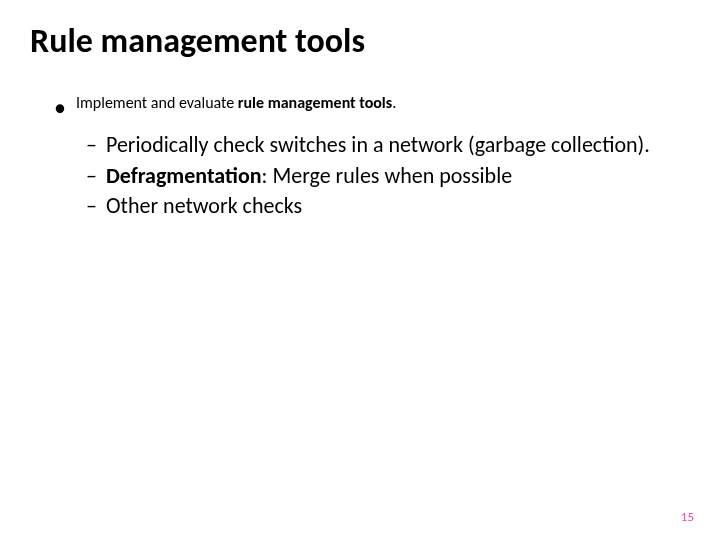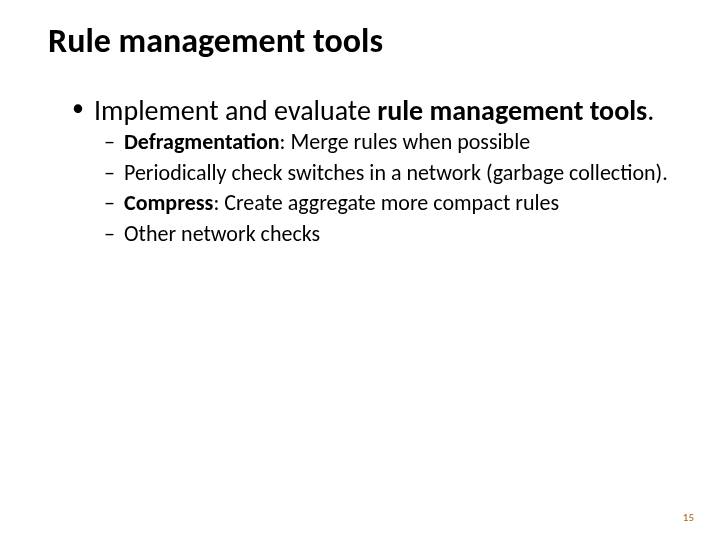--- a/index.html
+++ b/index.html
@@ -10,39 +10,40 @@
     background: #fff;
     font-family: Calibri, "Segoe UI", Arial, sans-serif;
     color: #000;
     position: relative;
     overflow: hidden;
   }
   .slide {
     box-sizing: border-box;
     width: 716px;
     height: 540px;
-    padding: 22px 30px 0 48px;
+    padding: 22px 30px 0 30px;
     position: relative;
   }
   .title {
     font-size: 34px;
     font-weight: 700;
     margin: 0 0 34px 0;
     line-height: 1.1;
   }
   ul.level1 {
     list-style: none;
     margin: 0;
     padding: 0 0 0 24px;
   }
   ul.level1 > li {
     position: relative;
-    font-size: 28px;
+    font-size: 16px;
     line-height: 1.25;
     padding-left: 22px;
+    margin-bottom: 18px;
   }
   ul.level1 > li::before {
     content: "•";
     position: absolute;
     left: 0;
     top: 0;
     font-size: 24px;
   }
   ul.level2 {
     list-style: none;
@@ -61,45 +62,42 @@
     position: absolute;
     left: 0;
     top: 0;
     font-size: 22px;
   }
   .b { font-weight: 700; }
   .slide-num {
     position: absolute;
     right: 22px;
     bottom: 16px;
-    font-size: 11px;
-    color: #a16207;
+    font-size: 13px;
+    color: #ec4899;
   }
 </style>
 </head>
 <body>
 
 <div class="slide">
   <h1 class="title">Rule management tools</h1>
 
   <ul class="level1">
     <li>
       <span>Implement and evaluate </span><span class="b">rule management tools</span><span>.</span>
     </li>
   </ul>
 
   <ul class="level2">
     <li>
-      <span class="b">Defragmentation</span><span>: Merge rules when possible</span>
-    </li>
-    <li>
       <span class="b"></span><span>Periodically check switches in a network (garbage collection).</span>
     </li>
     <li>
-      <span class="b">Compress</span><span>: Create aggregate more compact rules</span>
+      <span class="b">Defragmentation</span><span>: Merge rules when possible</span>
     </li>
     <li>
       <span class="b"></span><span>Other network checks</span>
     </li>
   </ul>
 
   <div class="slide-num">15</div>
 </div>
 
 </body></html>

